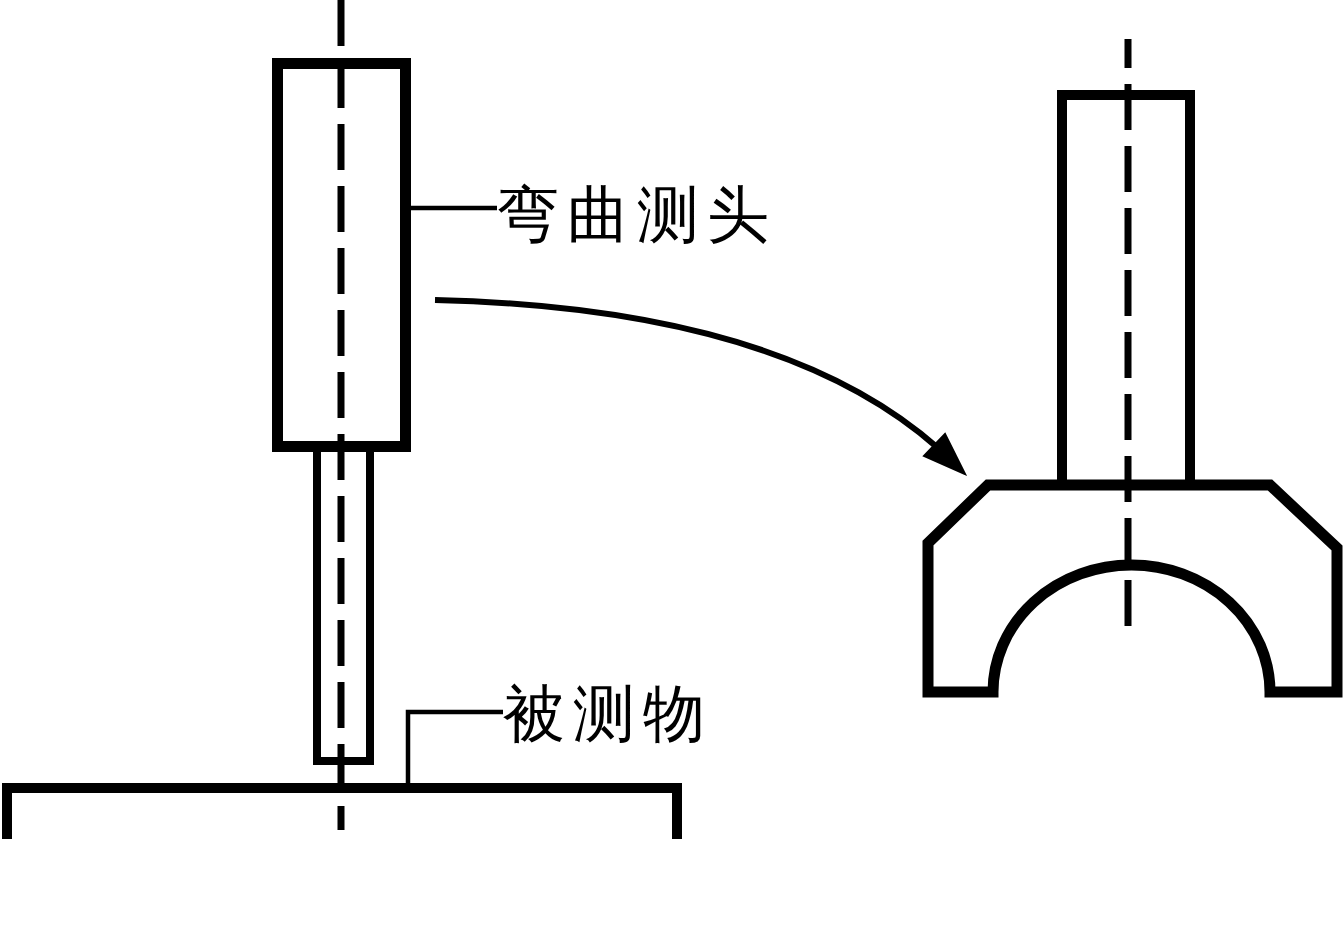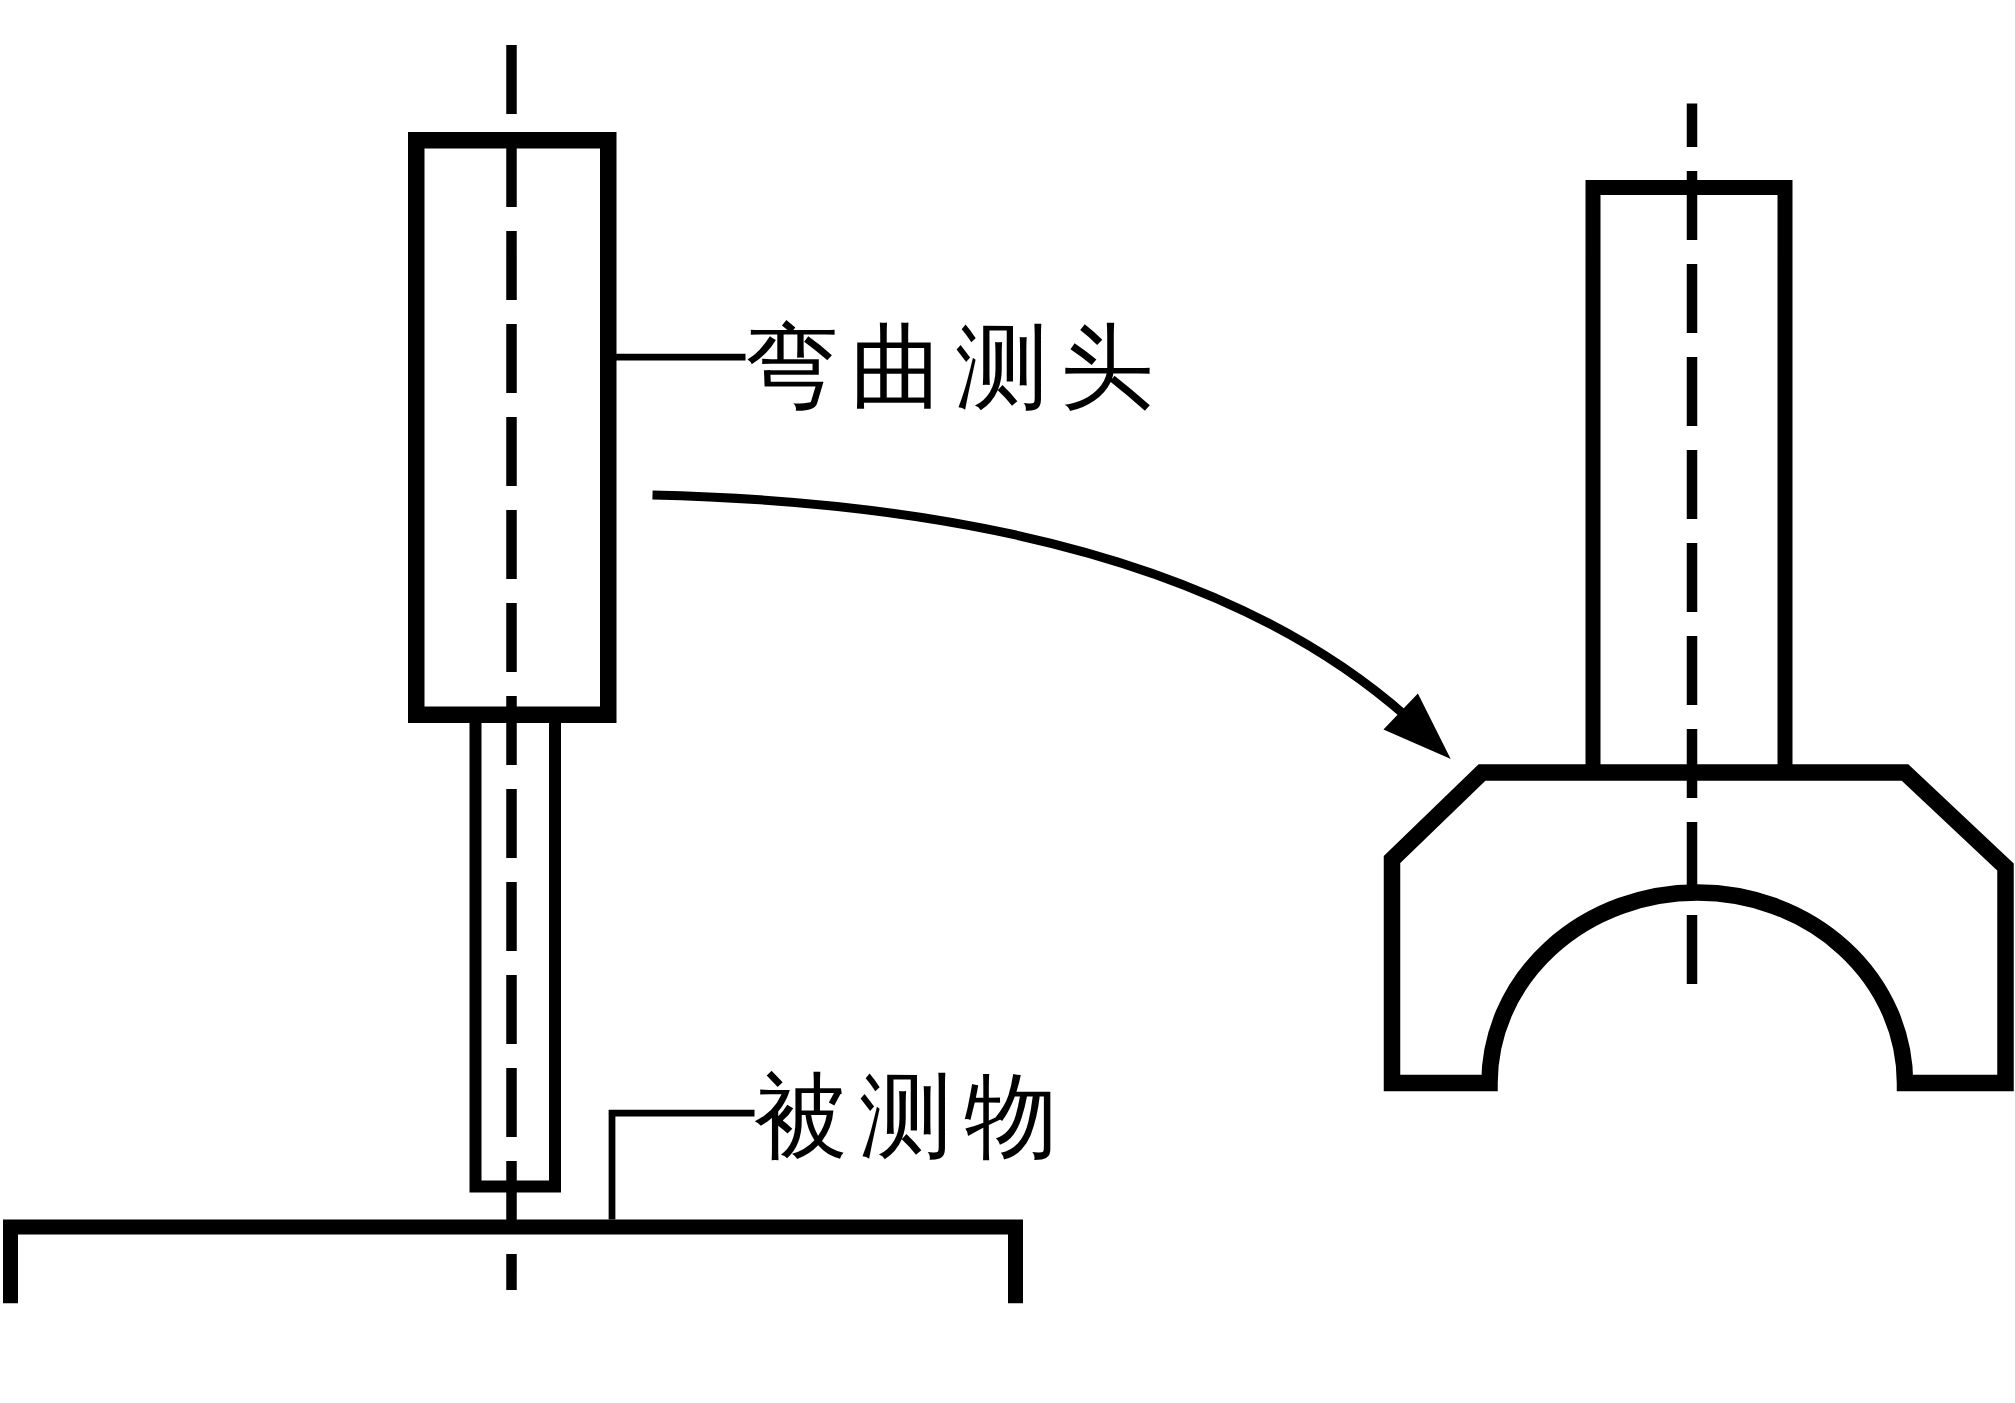--- a/index.html
+++ b/index.html
@@ -7,21 +7,20 @@
     padding: 0;
     background: var(--bg-color, #ffffff);
     font-family: "DejaVu Sans", "Liberation Sans", sans-serif;
   }
   .stage {
     position: relative;
     width: 1343px;
     height: 839px;
     background: var(--bg-color, #ffffff);
     overflow: hidden;
-    margin-top: 30px;
   }
   svg { display: block; }
   .ln      { stroke: var(--line-color, #000000); fill: none; }
   .fillln  { stroke: var(--line-color, #000000); fill: var(--line-color, #000000); }
   .label {
     fill: var(--line-color, #000000);
     font-family: "DejaVu Sans", "Liberation Sans", sans-serif;
     font-size: 62px;
     letter-spacing: 8px;
   }

